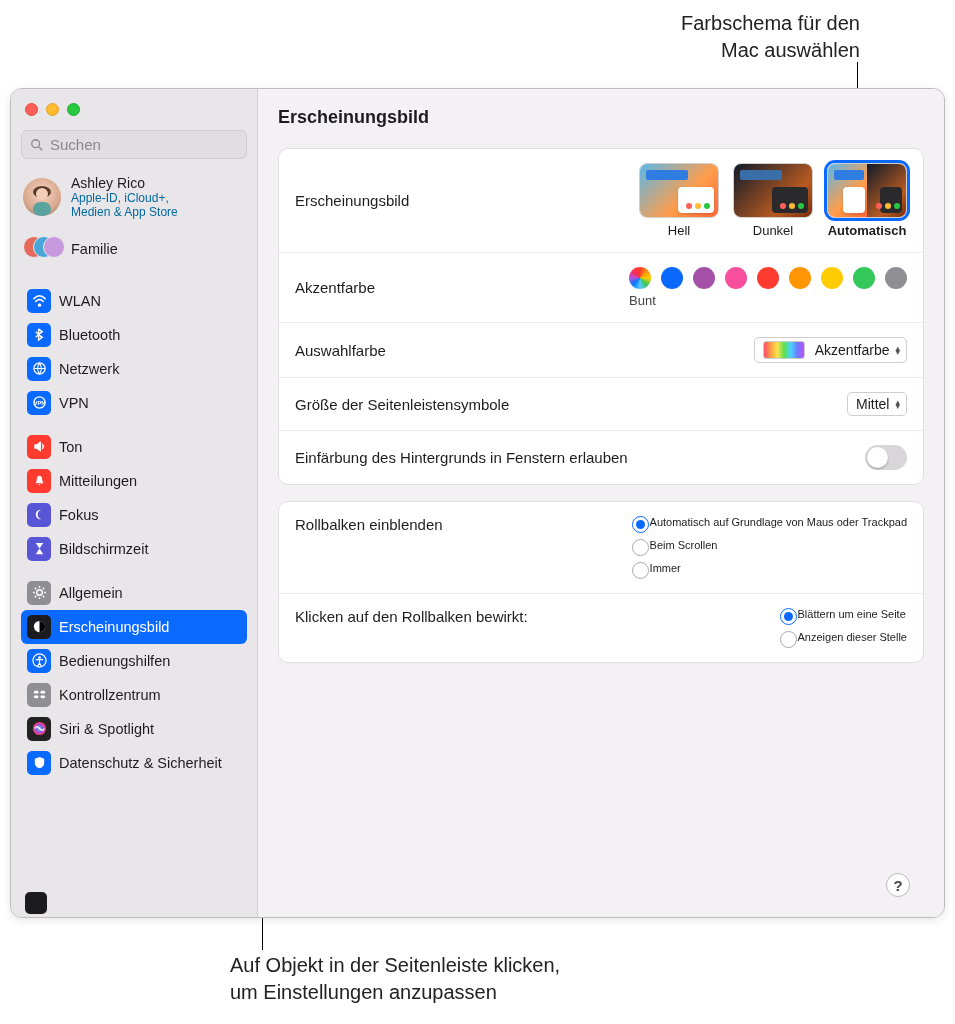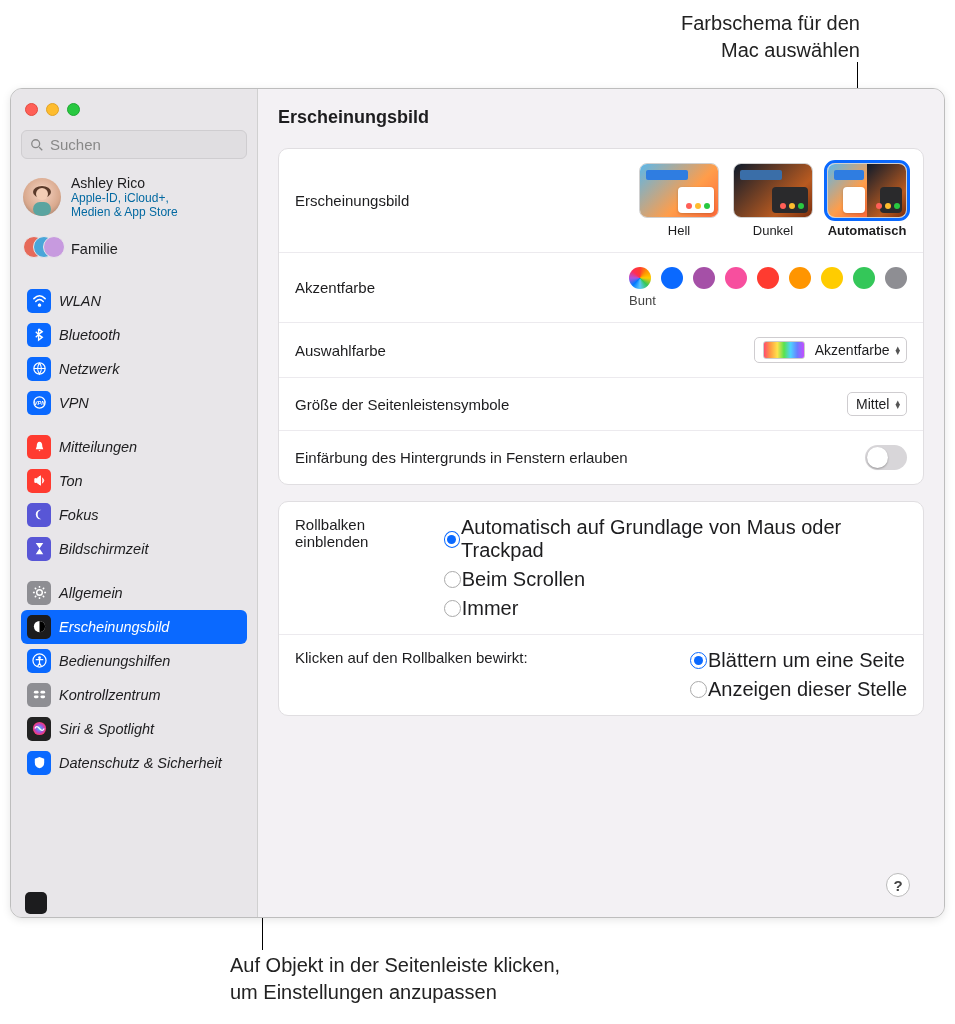--- a/index.html
+++ b/index.html
@@ -82,21 +82,21 @@
   .account-text .name { font-size: 14px; font-weight: 500; }
   .account-text .sub { font-size: 12px; color: #0369a1; line-height: 1.2; }
   .family-row {
     display: flex; align-items: center; gap: 10px;
     padding: 6px 2px 12px 2px;
   }
   .family-avatars {
     width: 38px; height: 26px; position: relative;
   }
   .fam-av { width: 22px; height: 22px; border-radius: 50%; position: absolute; border: 1.5px solid #e8e6e9; }
-  .sidebar-group { margin-top: 10px; font-style: italic; }
+  .sidebar-group { margin-top: 10px; }
   .sidebar-item {
     display: flex;
     align-items: center;
     gap: 8px;
     padding: 5px 6px;
     border-radius: 6px;
     cursor: default;
   }
   .sidebar-item.selected {
     background: #0a69ff;
@@ -171,21 +171,21 @@
     margin-right: 4px;
   }
   .toggle {
     width: 42px; height: 25px; background: #d8d6d9; border-radius: 13px; position: relative;
   }
   .toggle .knob {
     width: 21px; height: 21px; background:#fff; border-radius:50%;
     position:absolute; top:2px; left:2px; box-shadow:0 1px 2px rgba(0,0,0,.3);
   }
   .radio-group { display:flex; flex-direction: column; gap: 6px; }
-  .radio-opt { display:flex; align-items:center; gap:1px; font-size:20px; }
+  .radio-opt { display:flex; align-items:flex-start; gap:1px; font-size:11px; }
   .radio {
     width:17px; height:17px; border:1px solid #aaa; border-radius:50%;
     display:flex; align-items:center; justify-content:center; background:#fff;
   }
   .radio.checked { border-color:#0a69ff; }
   .radio.checked::after {
     content:""; width:9px; height:9px; background:#0a69ff; border-radius:50%;
   }
   .section-heading { font-size:15px; font-weight:500; margin-bottom:4px; }
   .help-btn {
@@ -286,32 +286,32 @@
                 <text x="8" y="11" text-anchor="middle" font-size="6" fill="#fff" font-weight="bold">VPN</text>
               </svg>
             </div>
             <div class="s-label">VPN</div>
           </div>
         </div>
         <div class="sidebar-group">
           <div class="sidebar-item">
             <div class="s-icon" style="background:#ff3b30">
               <svg viewBox="0 0 16 16">
+                <path d="M3 6 H5 L9 3 V13 L5 10 H3 Z M11 5 Q14 8 11 11" fill="#fff" stroke="#fff" stroke-width="1"></path>
+              </svg>
+            </div>
+            <div class="s-label">Ton</div>
+          </div>
+          <div class="sidebar-item">
+            <div class="s-icon" style="background:#ff3b30">
+              <svg viewBox="0 0 16 16">
                 <path d="M8 3 Q11 3 11 8 L12 11 H4 L5 8 Q5 3 8 3 Z M7 12 Q8 14 9 12" fill="#fff"></path>
               </svg>
             </div>
             <div class="s-label">Mitteilungen</div>
-          </div>
-          <div class="sidebar-item">
-            <div class="s-icon" style="background:#ff3b30">
-              <svg viewBox="0 0 16 16">
-                <path d="M3 6 H5 L9 3 V13 L5 10 H3 Z M11 5 Q14 8 11 11" fill="#fff" stroke="#fff" stroke-width="1"></path>
-              </svg>
-            </div>
-            <div class="s-label">Ton</div>
           </div>
           <div class="sidebar-item">
             <div class="s-icon" style="background:#5856d6">
               <svg viewBox="0 0 16 16">
                 <path d="M10 3 Q6 4 6 8 Q6 12 10 13 Q5 14 4 8 Q4 3 10 3 Z" fill="#fff"></path>
               </svg>
             </div>
             <div class="s-label">Fokus</div>
           </div>
           <div class="sidebar-item">

